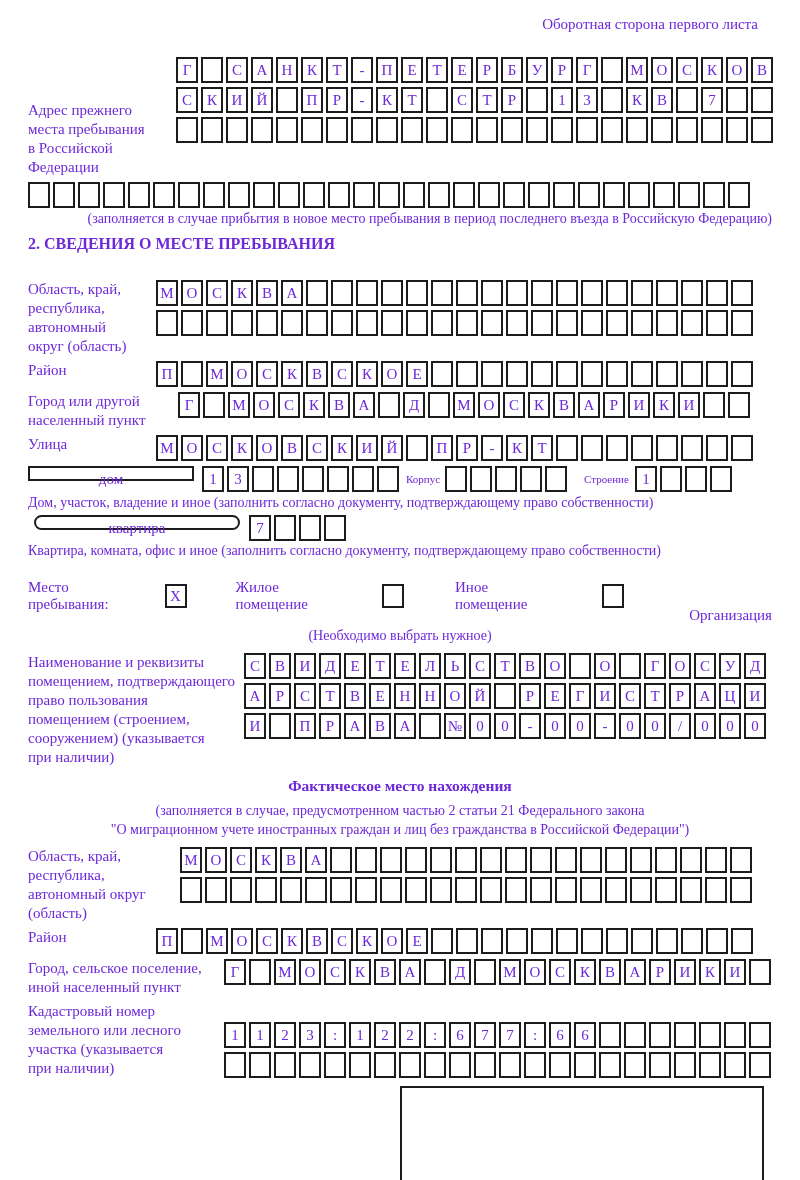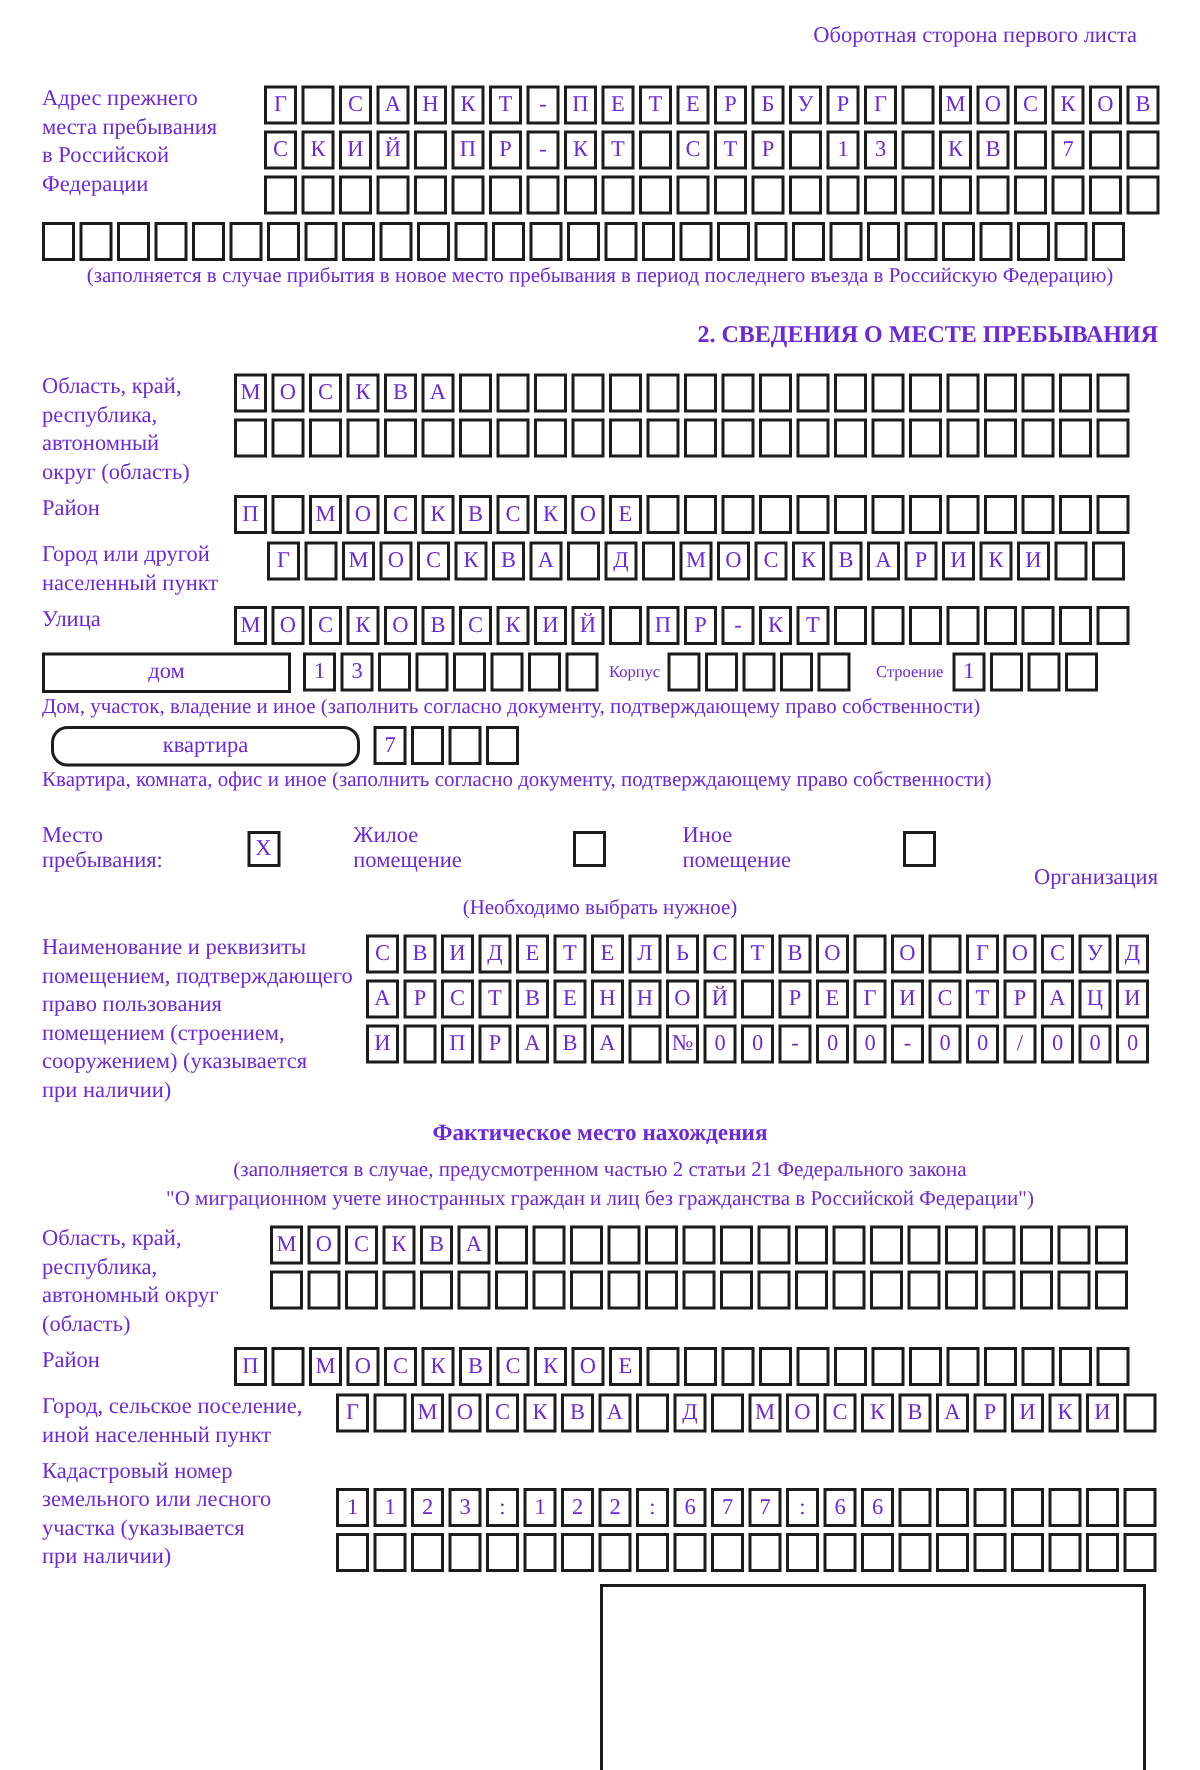--- a/index.html
+++ b/index.html
@@ -6,37 +6,37 @@
   .page{
     width:800px;height:1180px;box-sizing:border-box;
     padding:16px 28px 0 28px;background:#fff;color:#6d28d9;
     font-family:"Liberation Serif","DejaVu Serif",serif;
     position:relative;overflow:hidden;
   }
   .hdr{text-align:right;font-size:15px;padding-right:14px;margin-bottom:24px;}
   .field{display:flex;margin-bottom:5px;}
   .flabel{font-size:15px;line-height:19px;flex-shrink:0;}
   .lb128{flex-basis:128px;}
-  .lb148{flex-basis:148px;}
+  .lb148{flex-basis:148px;margin-top:44px;}
   .lb150{flex-basis:150px;}
   .lb152{flex-basis:152px;}
   .lb196{flex-basis:196px;}
   .lb216{flex-basis:216px;}
   .rows{display:flex;flex-direction:column;gap:4px;}
   .cellrow{display:flex;}
   .cell{
     width:22px;height:26px;border:2px solid #1c1c1c;box-sizing:border-box;
     margin-right:3px;text-align:center;font-size:15px;line-height:22px;flex-shrink:0;
   }
-  .caption{text-align:center;font-size:14px;margin:3px 0 22px;}
-  .heading{text-align:right;font-weight:bold;font-size:16px;margin:4px 0 16px;}
+  .caption{text-align:right;font-size:14px;margin:3px 0 8px;}
+  .heading{text-align:left;font-weight:bold;font-size:16px;margin:4px 0 27px;}
   .subheading{text-align:center;font-weight:bold;font-size:15.5px;margin:10px 0 6px;}
   .note{text-align:center;font-size:14px;line-height:19px;}
   .wbox{
-    border:2px solid #1c1c1c;height:27px;box-sizing:border-box;
+    border:2px solid #1c1c1c;height:15px;box-sizing:border-box;
     text-align:center;font-size:15px;line-height:23px;flex-shrink:0;
   }
   .inline-lbl{font-size:11px;line-height:27px;white-space:nowrap;}
   .hrow{display:flex;align-items:flex-start;margin-bottom:2px;}
   .stayrow{display:flex;align-items:center;font-size:15px;margin:8px 0 2px;gap:39px;}
   .chk{
     width:22px;height:24px;border:2px solid #1c1c1c;box-sizing:border-box;
     text-align:center;font-size:15px;line-height:20px;flex-shrink:0;
   }
   .stamp-wrap{margin-left:372px;margin-top:8px;}

